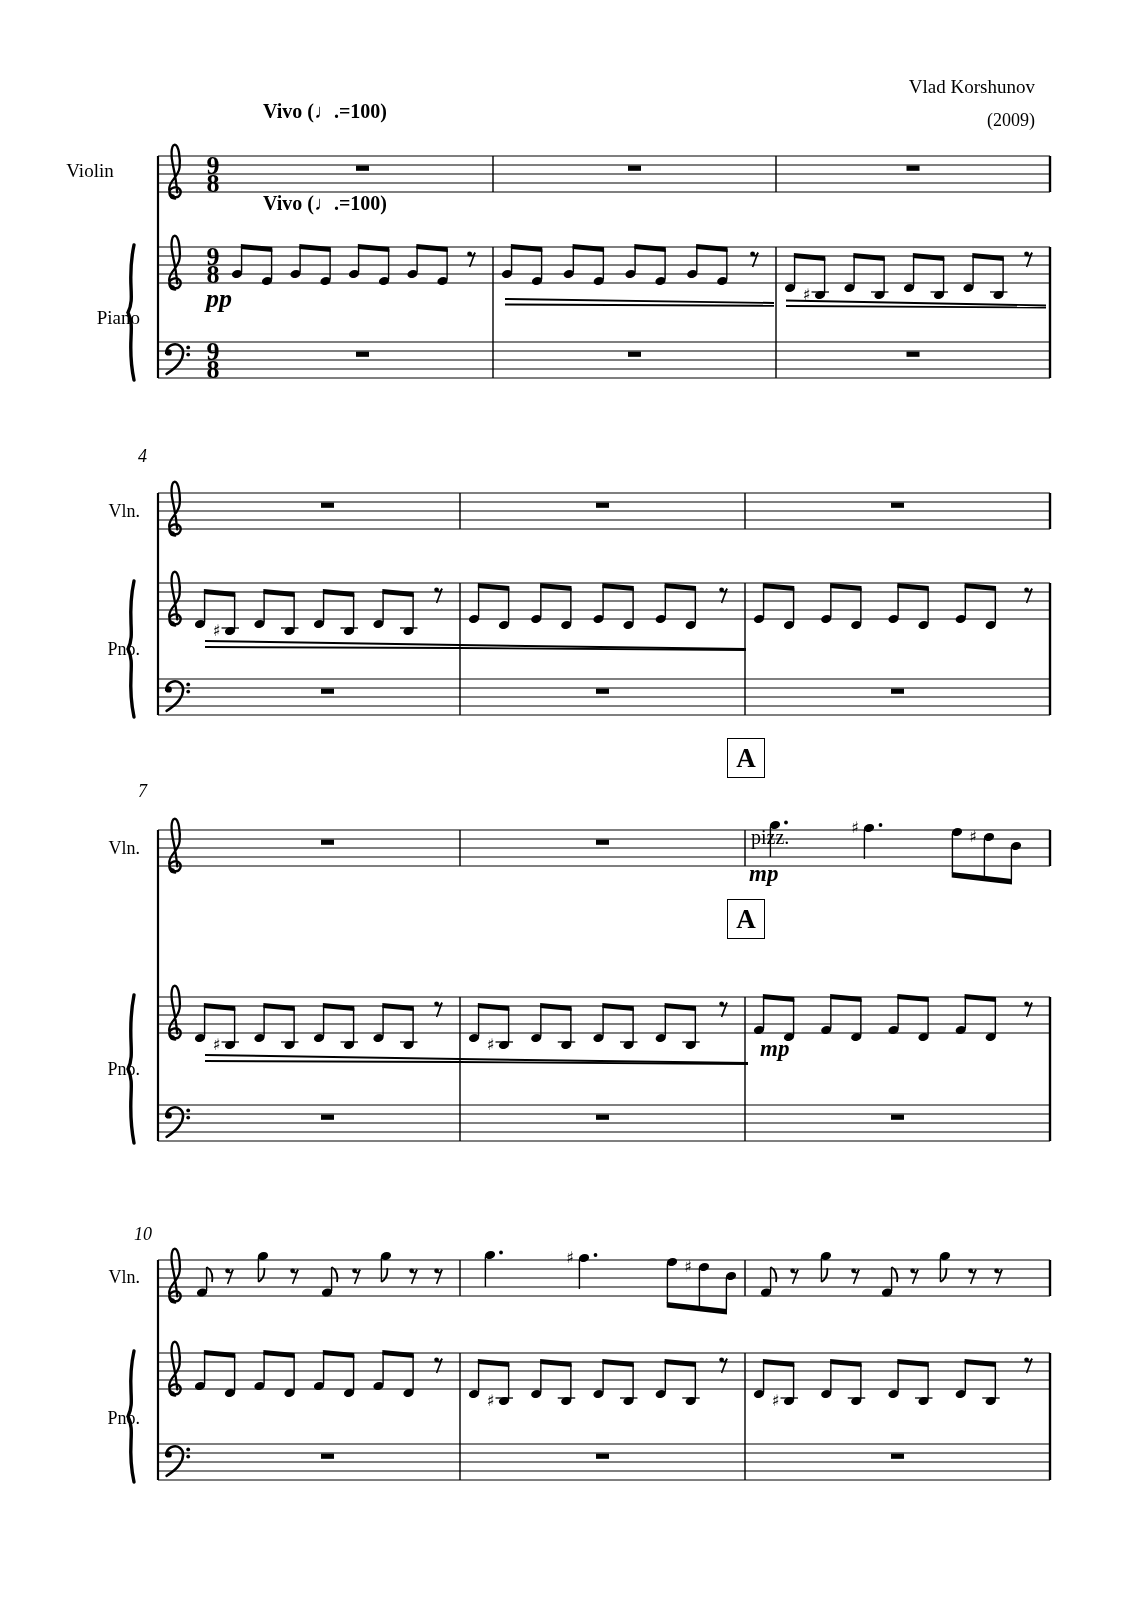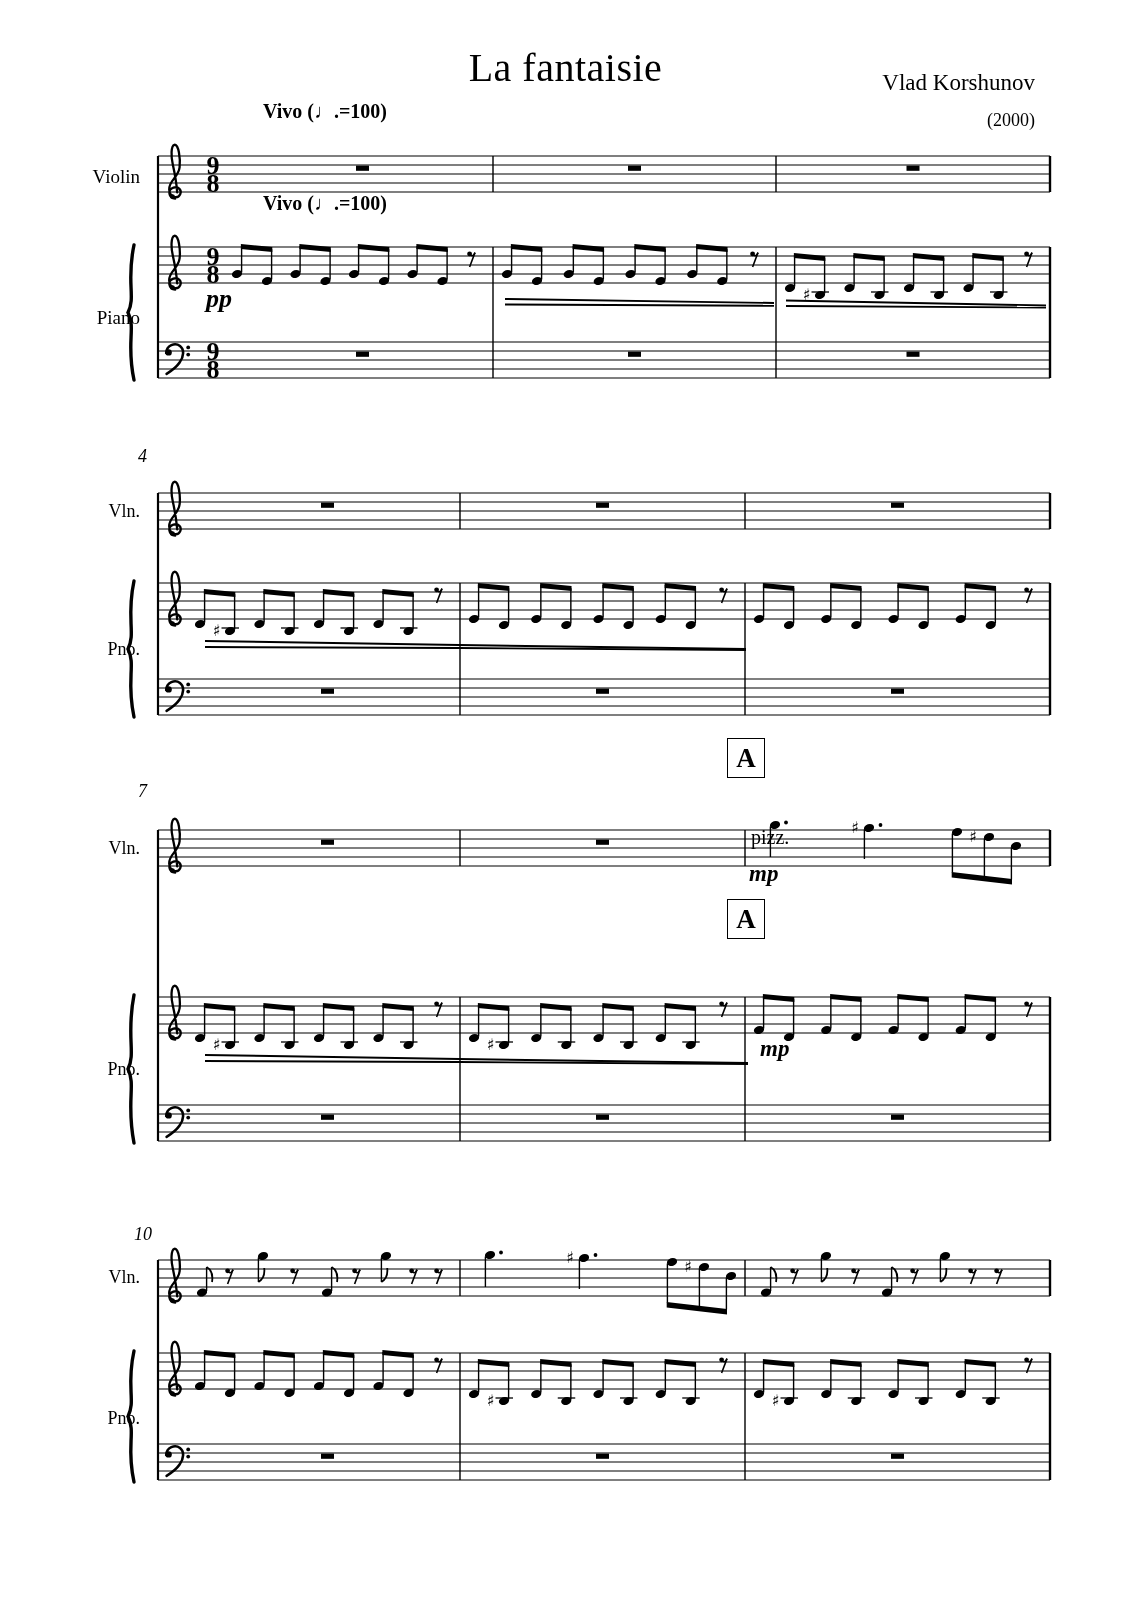--- a/index.html
+++ b/index.html
@@ -1,20 +1,20 @@
 <!DOCTYPE html>
 <html><head>
 <meta charset="utf-8">
 <style>
   html,body{margin:0;padding:0;background:#fff;}
   .page{position:relative;width:1131px;height:1600px;background:#ffffff;overflow:hidden;
         font-family:"Liberation Serif","DejaVu Serif",serif;color:#000;}
   .abs{position:absolute;}
   .title{left:0;right:0;top:44px;text-align:center;font-size:40px;letter-spacing:.5px;}
-  .composer{right:96px;top:70px;font-size:23px;}
+  .composer{right:96px;top:76px;font-size:19px;}
   .year{right:96px;top:110px;font-size:18px;}
   .tempo{font-weight:bold;font-size:20px;font-family:"Liberation Serif","DejaVu Sans",serif;margin-left:41px;}
   .instr{left:40px;width:100px;text-align:right;font-size:19px;}
   .dyn{font-style:italic;font-weight:bold;font-size:23px;font-family:"Liberation Serif","DejaVu Serif",serif;}
   .mnum{font-style:italic;font-size:18px;}
   .pizz{font-size:20px;margin-top:48px;}
   .rehearsal{width:36px;height:38px;border:1.6px solid #000;display:flex;align-items:center;
              justify-content:center;font-size:27px;font-weight:bold;background:#fff;}
   svg{position:absolute;left:0;top:0;}
 </style>
@@ -653,28 +653,27 @@
         <line x1="205" y1="647" x2="459" y2="648" stroke="#000" stroke-width="1.9"></line>
         <line x1="459" y1="645" x2="746" y2="649" stroke="#000" stroke-width="1.9"></line>
         <line x1="459" y1="648" x2="746" y2="650" stroke="#000" stroke-width="1.9"></line>
         <line x1="205" y1="1055" x2="459" y2="1059" stroke="#000" stroke-width="1.9"></line>
         <line x1="205" y1="1061" x2="459" y2="1062" stroke="#000" stroke-width="1.9"></line>
         <line x1="459" y1="1059" x2="748" y2="1063" stroke="#000" stroke-width="1.9"></line>
         <line x1="459" y1="1062" x2="748" y2="1064" stroke="#000" stroke-width="1.9"></line>
       </g>
     </svg>
 
-  <div class="abs title">La fantaisie</div>
   <div class="abs composer">Vlad Korshunov</div>
-  <div class="abs year">(2000)</div>
+  <div class="abs year">(2009)</div>
 
   <div class="abs tempo" style="left:222px;top:100px;">Vivo (♩.=100)</div>
   <div class="abs tempo" style="left:222px;top:192px;">Vivo (♩.=100)</div>
 
-  <div class="abs instr" style="top:166px;">Violin</div>
+  <div class="abs instr" style="top:160px;text-align:center;">Violin</div>
   <div class="abs instr" style="top:307px;">Piano</div>
 
   <div class="abs dyn" style="left:206px;top:284px;font-size:26px;">pp</div>
 
   <div class="abs mnum" style="left:138px;top:446px;">4</div>
   <div class="abs instr" style="top:501px;font-size:18px;">Vln.</div>
   <div class="abs instr" style="top:639px;font-size:18px;">Pno.</div>
 
   <div class="abs mnum" style="left:138px;top:781px;">7</div>
   <div class="abs rehearsal" style="left:727px;top:738px;">

